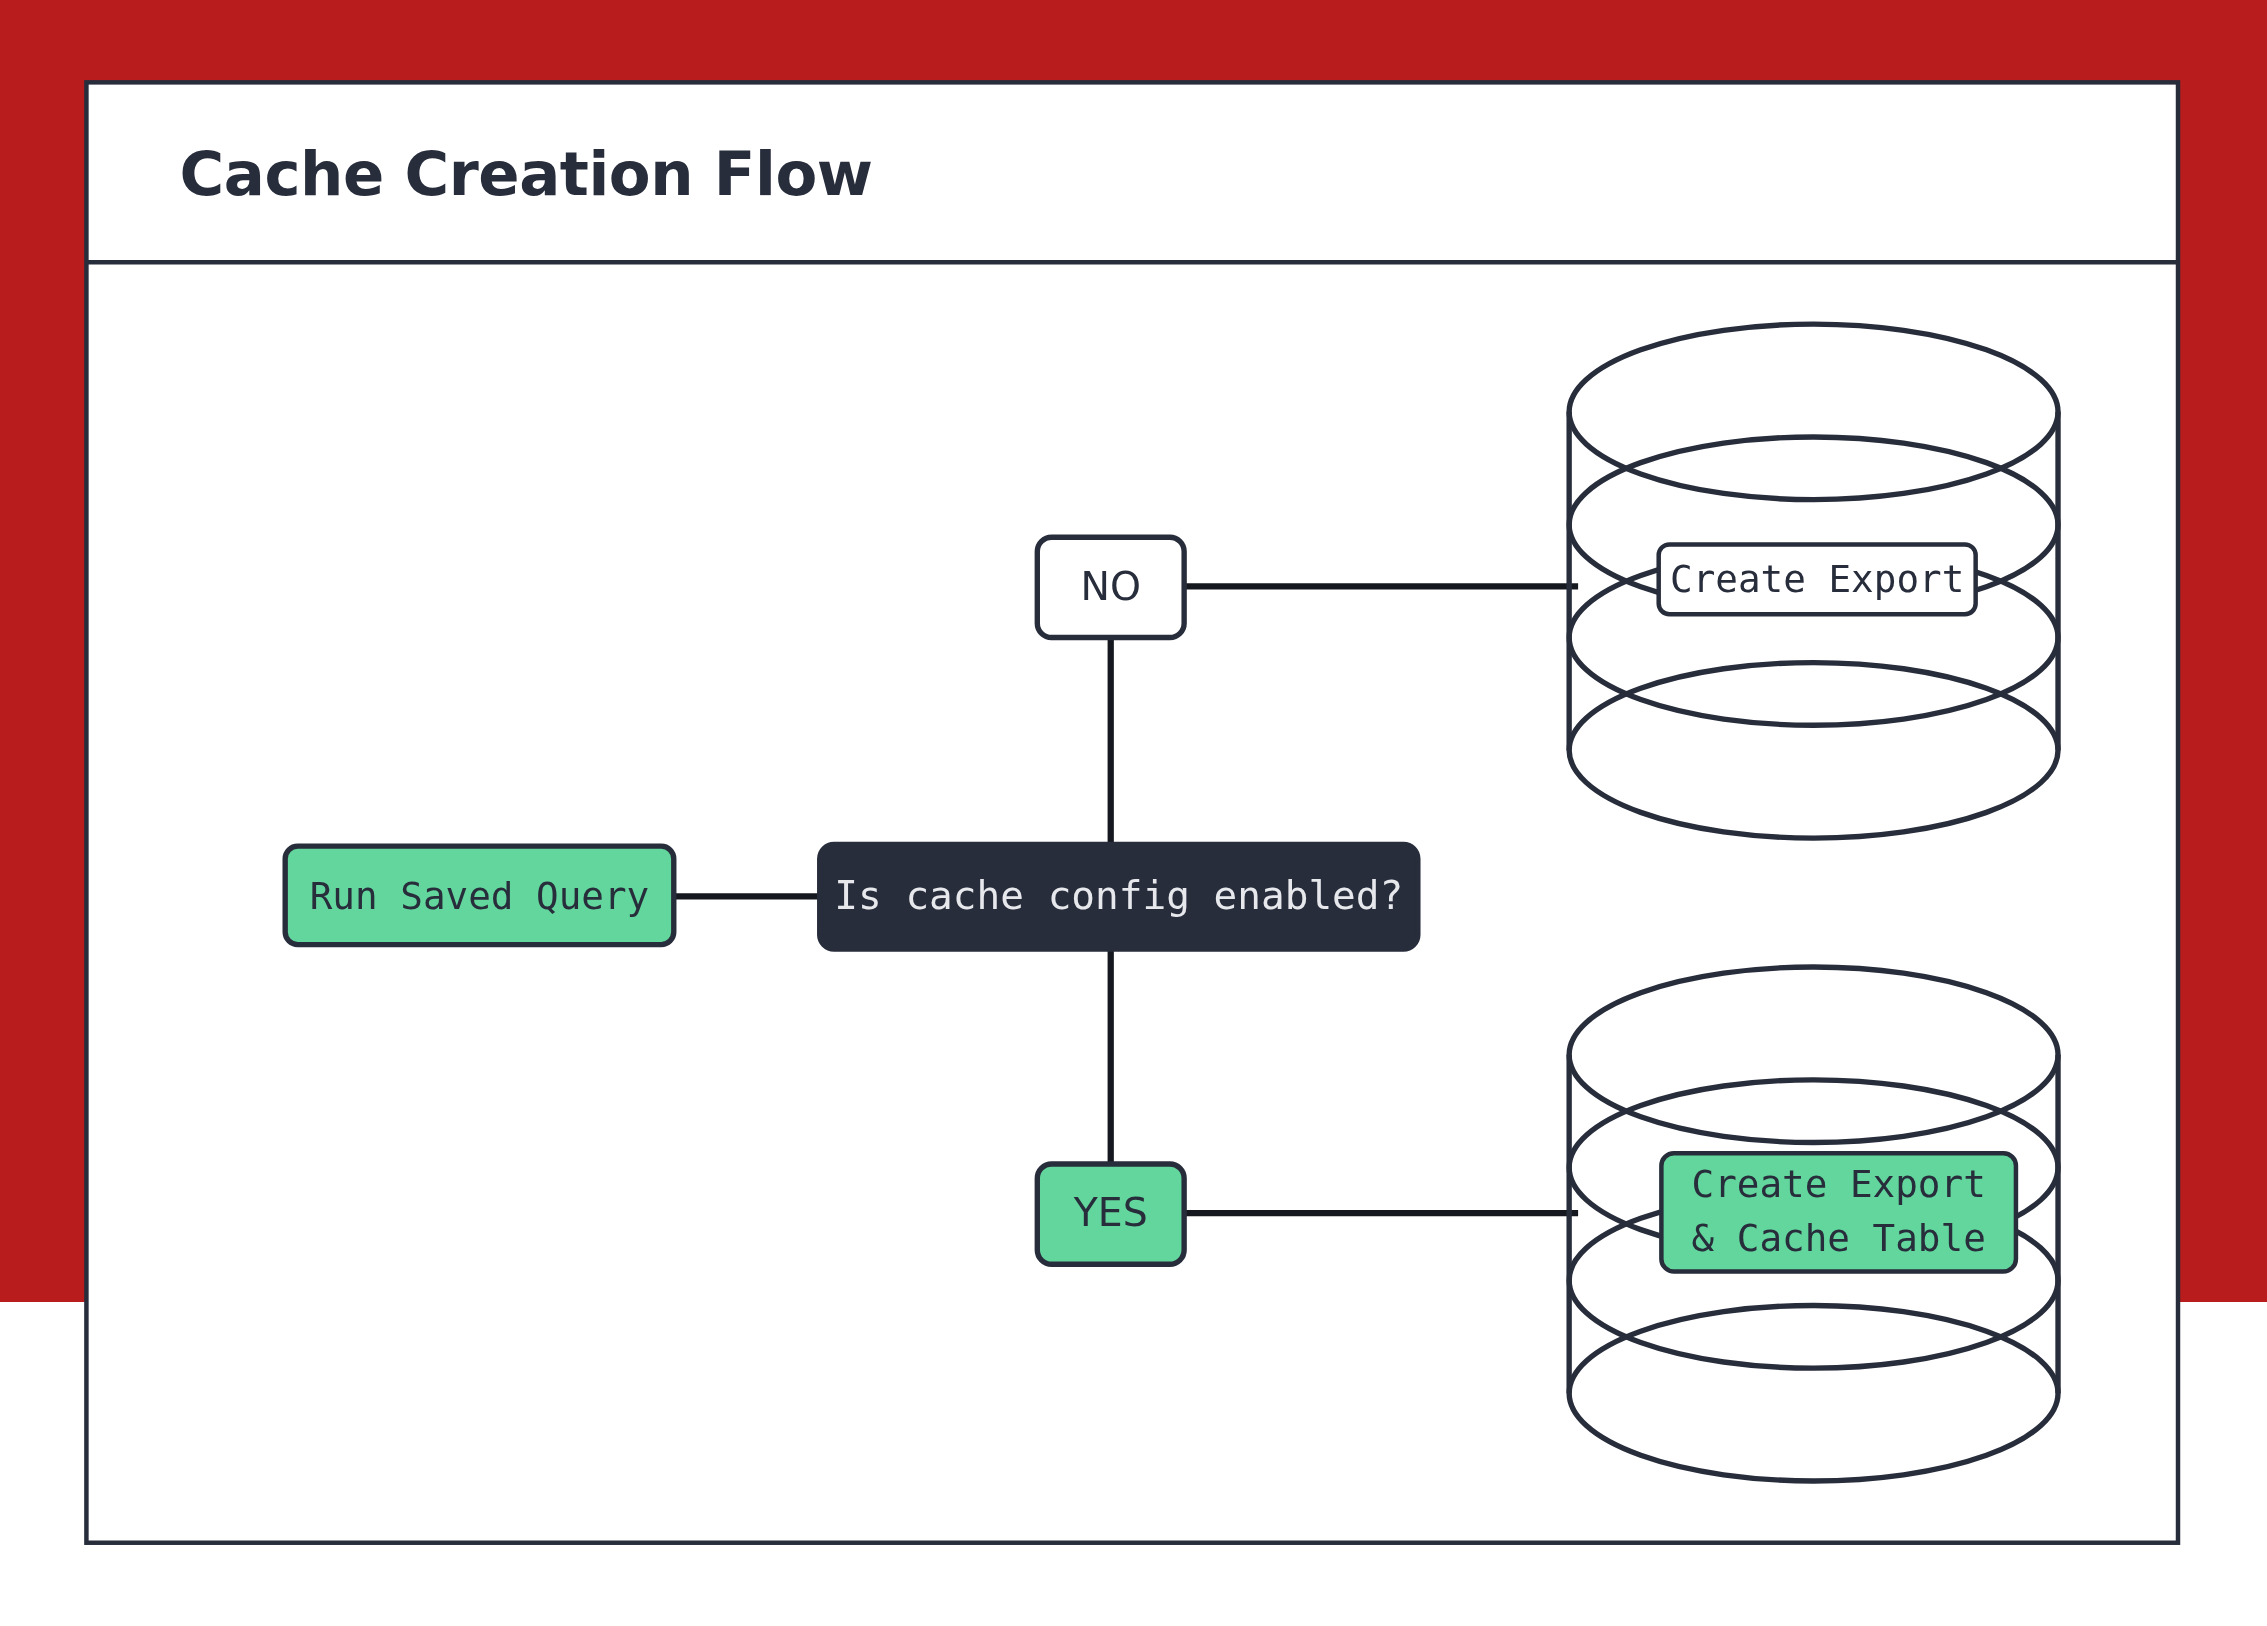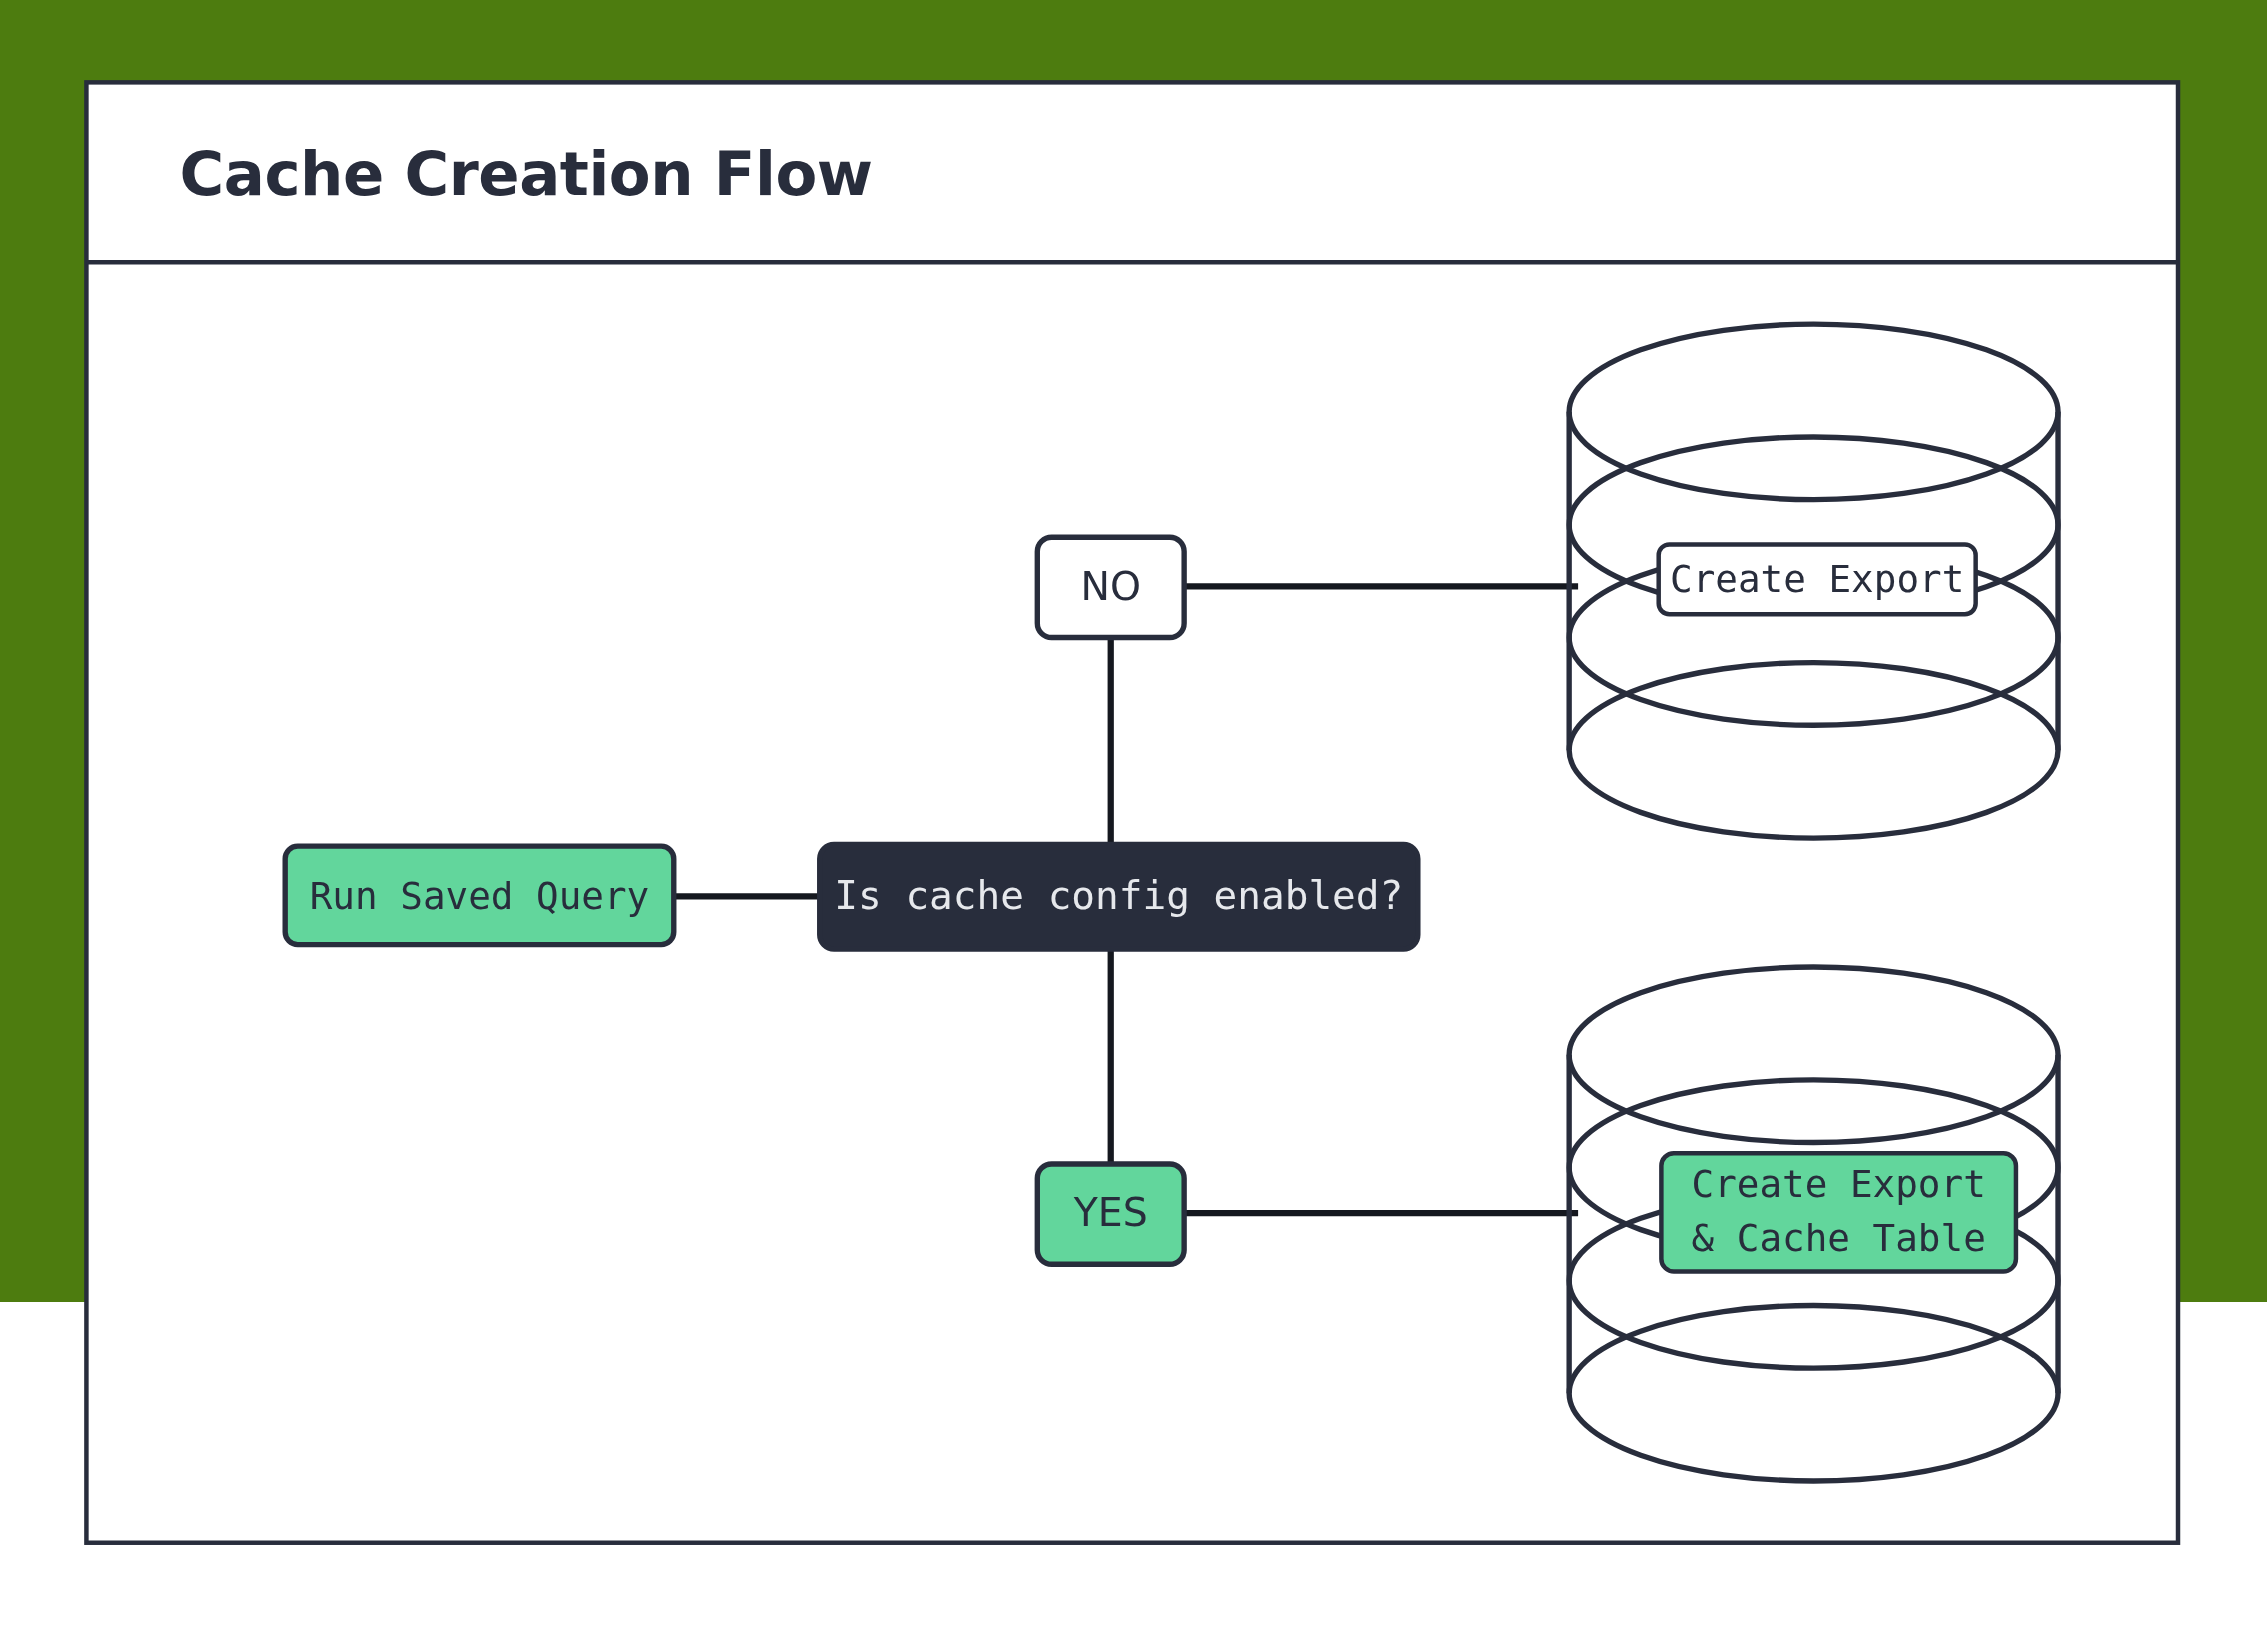--- a/index.html
+++ b/index.html
@@ -10,21 +10,21 @@
   body {
     width: 2268px;
     height: 1626px;
     font-family: "Liberation Sans", sans-serif;
     overflow: hidden;
   }
   #stage {
     position: relative;
     width: 2268px;
     height: 1302px;
-    background: #4d7c0f;
+    background: #b91c1c;
   }
   svg#diagram {
     position: absolute;
     inset: 0;
     width: 2268px;
     height: 1626px;
     display: block;
   }
   .frame-rect {
     fill: #ffffff;

